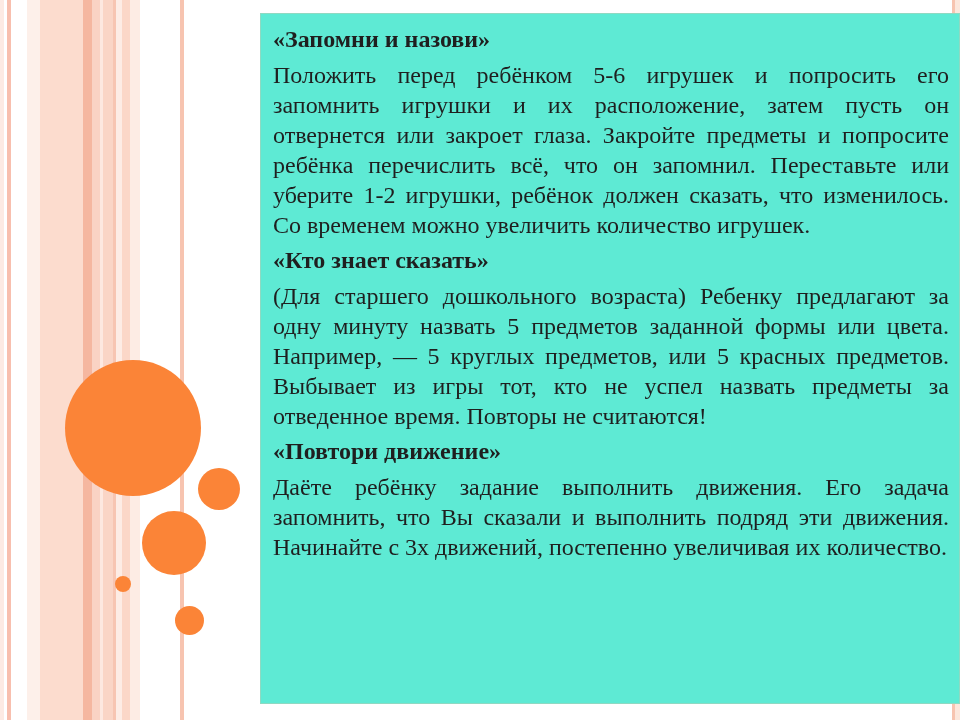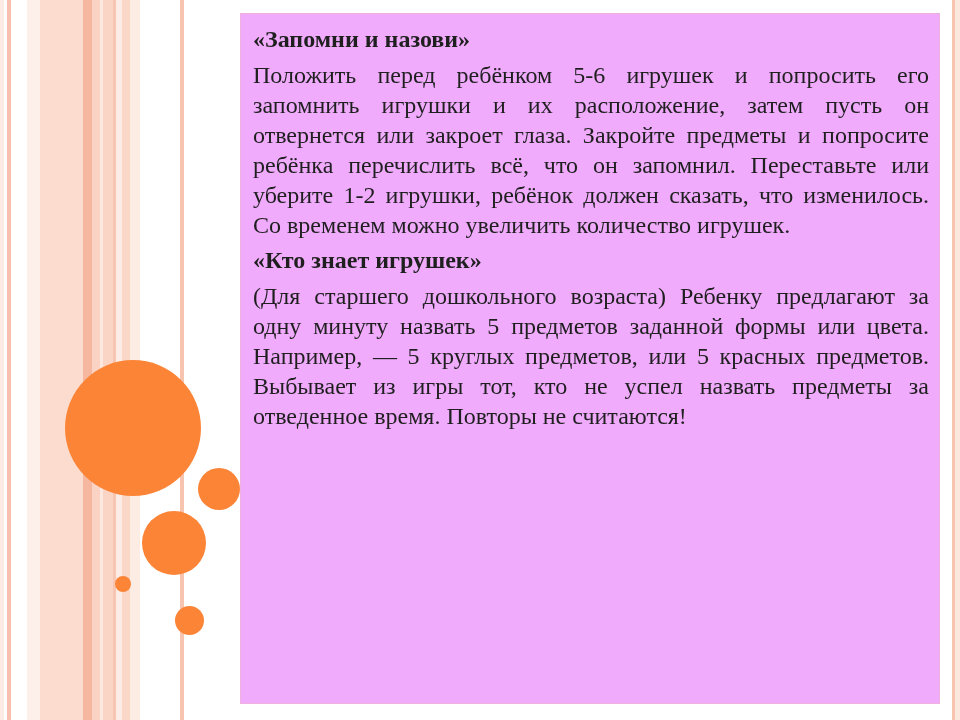--- a/index.html
+++ b/index.html
@@ -65,22 +65,26 @@
 
 <div class="stripes-left"></div>
 <div class="stripes-right"></div>
 
 <div class="circle circle-large" style="background: rgb(251, 132, 55);"></div>
 <div class="circle circle-right" style="background: rgb(251, 132, 55);"></div>
 <div class="circle circle-medium" style="background: rgb(251, 132, 55);"></div>
 <div class="circle circle-tiny" style="background: rgb(251, 132, 55);"></div>
 <div class="circle circle-bottom" style="background: rgb(251, 132, 55);"></div>
 
-<div class="panel" style="background: #f0abfc; color: rgb(31, 31, 31);">
+<div class="panel" style="background: #5eead4; color: rgb(31, 31, 31); margin-left: 20px;">
   <div class="section">
     <h3>«Запомни и назови»</h3>
     <p>Положить перед ребёнком 5-6 игрушек и попросить его запомнить игрушки и их расположение, затем пусть он отвернется или закроет глаза. Закройте предметы и попросите ребёнка перечислить всё, что он запомнил. Переставьте или уберите 1-2 игрушки, ребёнок должен сказать, что изменилось. Со временем можно увеличить количество игрушек.</p>
   </div>
   <div class="section">
-    <h3>«Кто знает игрушек»</h3>
+    <h3>«Кто знает сказать»</h3>
     <p>(Для старшего дошкольного возраста) Ребенку предлагают за одну минуту назвать 5 предметов заданной формы или цвета. Например, — 5 круглых предметов, или 5 красных предметов. Выбывает из игры тот, кто не успел назвать предметы за отведенное время. Повторы не считаются!</p>
+  </div>
+  <div class="section">
+    <h3>«Повтори движение»</h3>
+    <p>Даёте ребёнку задание выполнить движения. Его задача запомнить, что Вы сказали и выполнить подряд эти движения. Начинайте с 3х движений, постепенно увеличивая их количество.</p>
   </div>
 </div>
 
 </body></html>

